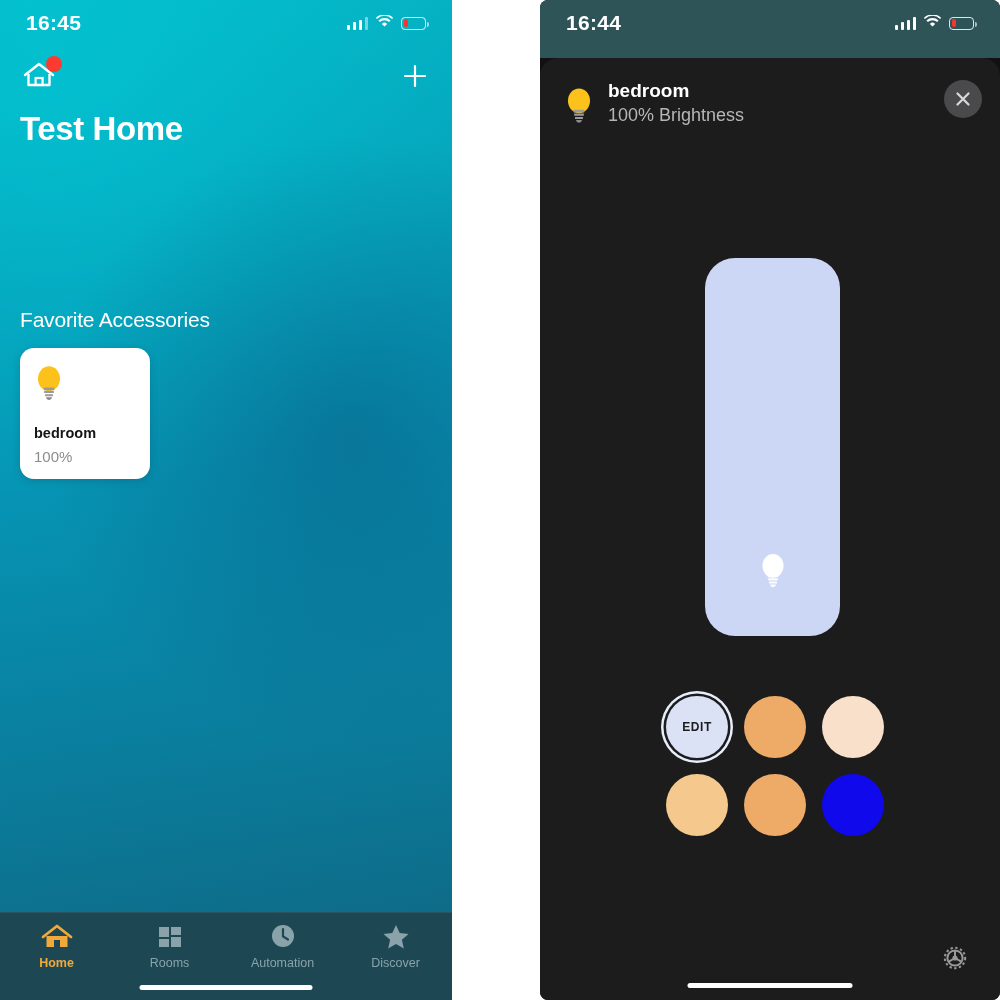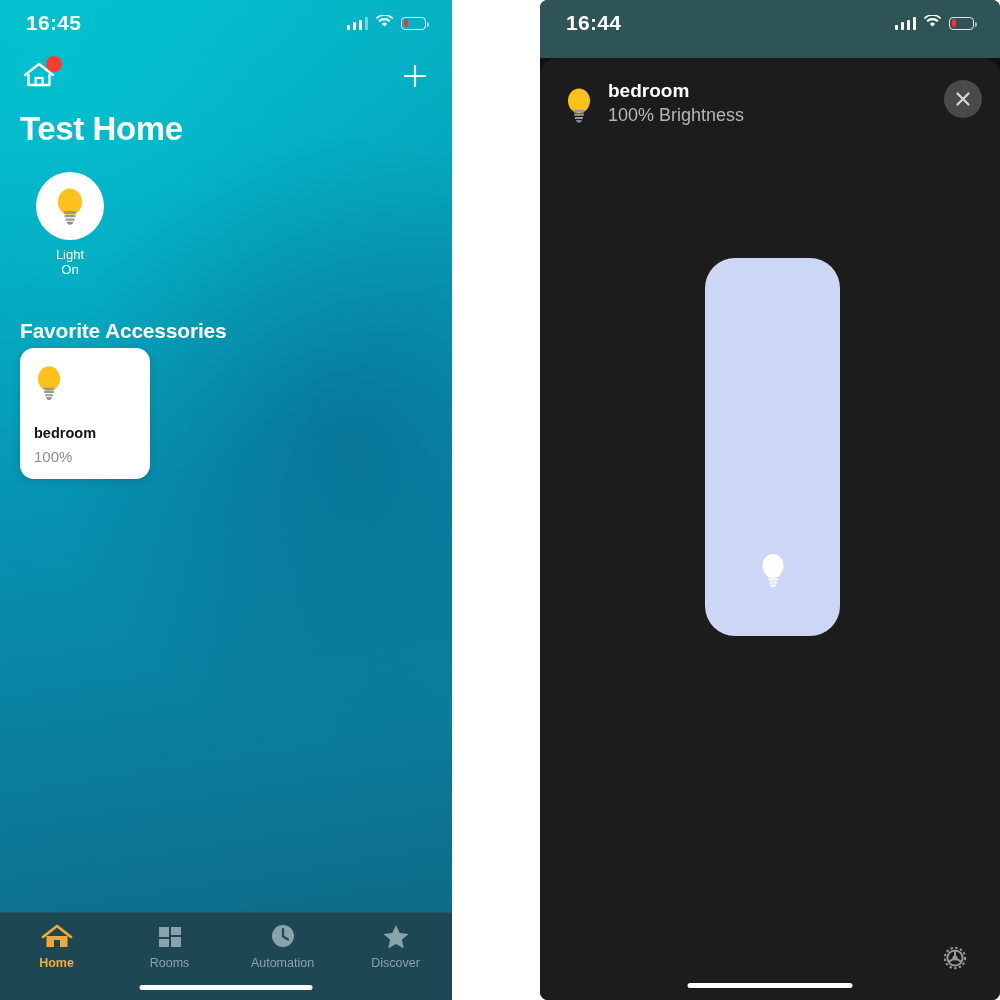--- a/index.html
+++ b/index.html
@@ -41,22 +41,22 @@
   .plus-btn { position:absolute; right:2px; top:5px; width:26px; height:26px; }
 
   .home-title { position:absolute; top:110px; left:20px; color:#fff;
     font-size:33px; font-weight:700; letter-spacing:-0.4px; }
 
   .status-acc { position:absolute; top:172px; left:20px; width:100px; text-align:center; }
   .status-circle { width:68px; height:68px; border-radius:50%; background:#fff;
     margin:0 auto; display:flex; align-items:center; justify-content:center; }
   .status-label { margin-top:8px; color:#fff; font-size:13px; line-height:1.15; }
 
-  .section-title { position:absolute; top:319px; left:20px; color:#fff;
-    font-size:21px; font-weight:700; letter-spacing:-0.2px; }
+  .section-title { position:absolute; top:308px; left:20px; color:#fff;
+    font-size:21px; font-weight:400; letter-spacing:-0.2px; }
 
   .fav-card { position:absolute; top:348px; left:20px; width:130px; height:131px;
     background:#fff; border-radius:14px; padding:14px 14px 0 14px;
     box-shadow:0 2px 8px rgba(0,0,0,0.15); }
   .fav-card .bulb { margin-top:2px; }
   .fav-name { position:absolute; left:14px; bottom:38px; font-size:14.5px;
     font-weight:700; color:#151515; }
   .fav-sub { position:absolute; left:14px; bottom:14px; font-size:15px;
     color:#8c8c8c; font-weight:400; }
 
@@ -138,33 +138,20 @@
     </div>
     <div class="plus-btn">
       <svg width="26" height="26" viewBox="0 0 26 26">
           <path d="M13 3v20M3 13h20" stroke="#fff" stroke-width="2.2" stroke-linecap="round"></path>
         </svg>
     </div>
   </div>
 
   <div class="home-title">Test Home</div>
 
-  <div class="status-acc">
-    <div class="status-circle">
-      <svg width="34" height="40" viewBox="0 0 34 40">
-        <ellipse cx="17" cy="16" rx="12" ry="13.5" fill="#fcc21b"></ellipse>
-        <path d="M11 25h12v3H11zM11.5 29h11v2.2h-11zM12.5 32.6h9v2.2h-9z" fill="#9b9b9b"></path>
-        <path d="M13.6 35.8h6.8c-.4 2-1.8 3-3.4 3s-3-1-3.4-3z" fill="#8a8a8a"></path>
-      </svg>
-    </div>
-    <div class="status-label">
-      <div>Light</div>
-      <div>On</div>
-    </div>
-  </div>
 
   <div class="section-title">Favorite Accessories</div>
 
   <div class="fav-card">
     <div class="bulb">
       <svg width="30" height="40" viewBox="0 0 34 44">
         <ellipse cx="17" cy="16" rx="12.5" ry="14" fill="#fcc21b"></ellipse>
         <path d="M11 26h12v3H11zM11.5 30h11v2.3h-11zM12.5 33.7h9v2.3h-9z" fill="#9b9b9b"></path>
         <path d="M13.6 37h6.8c-.4 2-1.8 3-3.4 3s-3-1-3.4-3z" fill="#8a8a8a"></path>
       </svg>
@@ -253,20 +240,30 @@
     <div class="slider">
       <div class="sbulb">
         <svg width="30" height="40" viewBox="0 0 34 44">
           <ellipse cx="17" cy="15" rx="12" ry="13.5" fill="#ffffff"></ellipse>
           <path d="M11 25h12v3H11zM11.5 29.2h11v2.3h-11zM12.5 32.8h9v2.3h-9z" fill="#ffffff" opacity="0.92"></path>
           <path d="M13.6 36.2h6.8c-.4 2-1.8 3-3.4 3s-3-1-3.4-3z" fill="#ffffff" opacity="0.92"></path>
         </svg>
       </div>
     </div>
 
+    <div class="swatches">
+      <div class="sw sw-edit">
+        <span>EDIT</span>
+      </div>
+      <div class="sw" style="background: rgb(238, 171, 103);"></div>
+      <div class="sw" style="background: rgb(249, 224, 202);"></div>
+      <div class="sw" style="background: rgb(245, 201, 141);"></div>
+      <div class="sw" style="background: rgb(238, 171, 103);"></div>
+      <div class="sw" style="background: rgb(16, 9, 236);"></div>
+    </div>
 
     <div class="gear">
       <svg width="34" height="34" viewBox="0 0 34 34">
         <g fill="none" stroke="#c9c9c9" stroke-width="2">
           <circle cx="17" cy="17" r="10.2" stroke-dasharray="2.4 2.4"></circle>
           <circle cx="17" cy="17" r="7.6"></circle>
           <circle cx="17" cy="17" r="1.6" fill="#c9c9c9"></circle>
           <path d="M17 9.4V17M17 17l6.6 3.8M17 17l-6.6 3.8"></path>
         </g>
       </svg>

